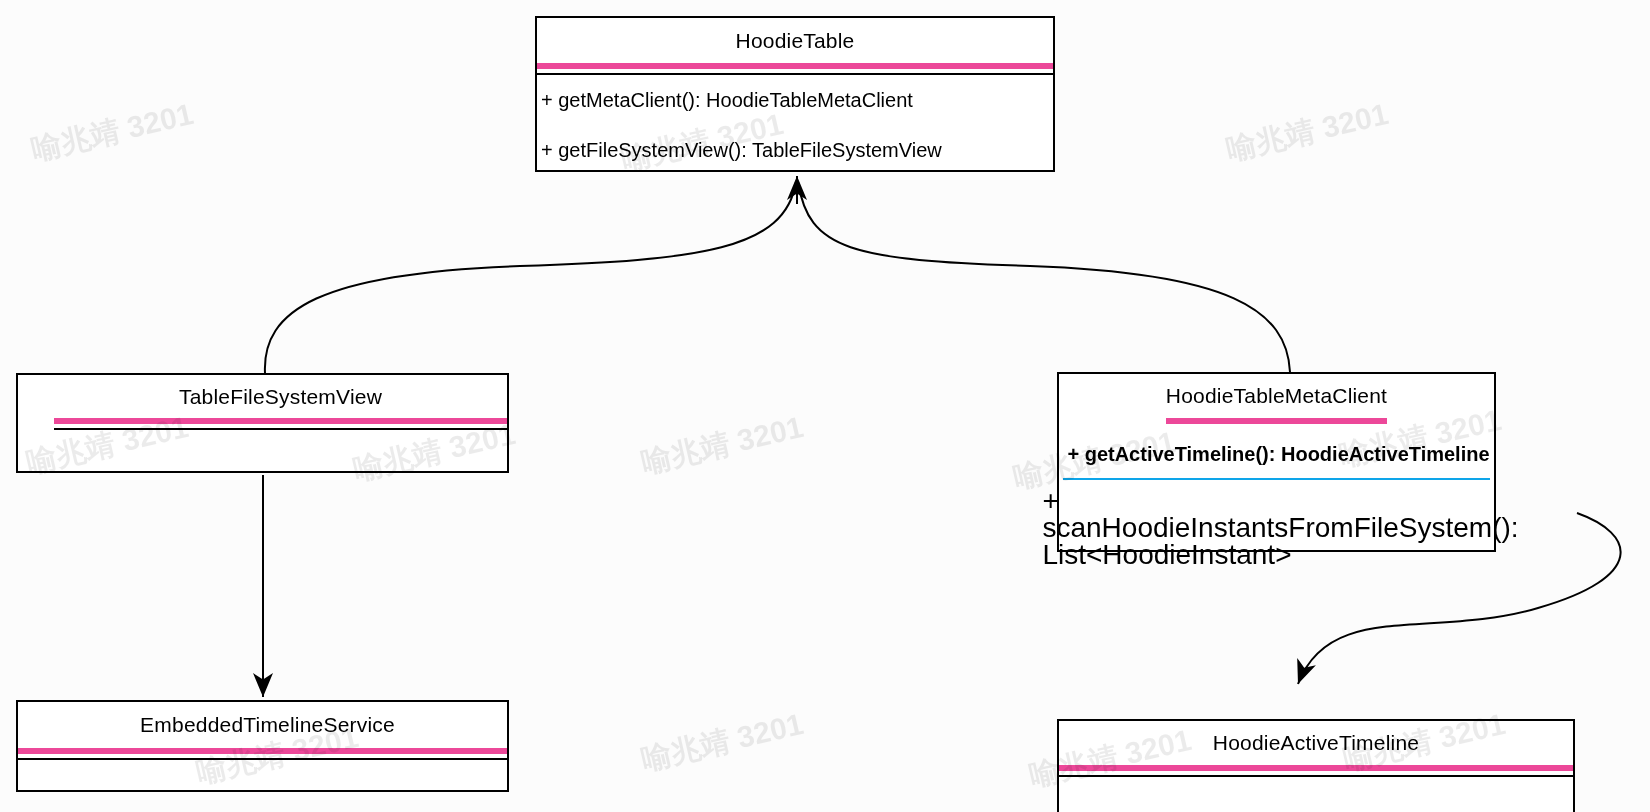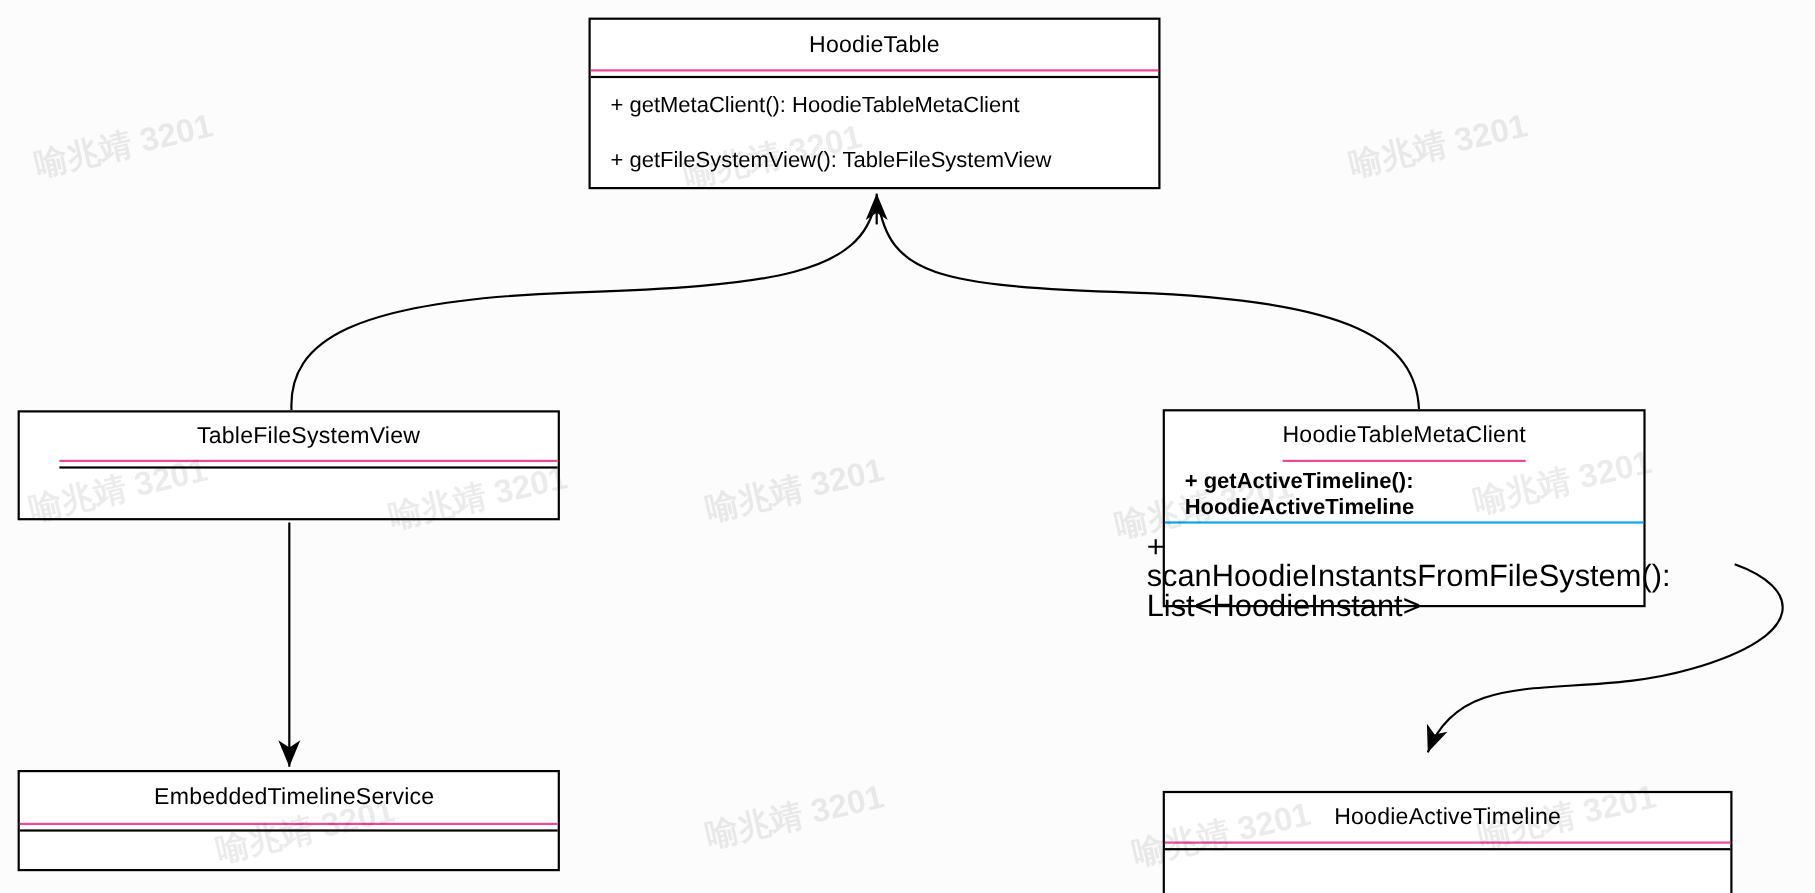--- a/index.html
+++ b/index.html
@@ -9,27 +9,27 @@
     font-family:"Liberation Sans","DejaVu Sans",sans-serif;
     color:#000;
   }
   #stage{position:absolute;inset:0;width:1650px;height:812px;}
   svg.connectors{position:absolute;left:0;top:0;z-index:1;}
   .class-box{
     position:absolute;background:#ffffff;border:2px solid #000;
     box-sizing:border-box;display:flex;flex-direction:column;z-index:2;
   }
   .class-title{
-    border-bottom:2px solid #ec4899;display:flex;align-items:center;justify-content:center;
+    border-bottom:6px solid #ec4899;display:flex;align-items:center;justify-content:center;
     font-size:21px;letter-spacing:0.2px;flex:0 0 auto;
   }
   .compartment-gap{height:4px;border-bottom:2px solid #000;flex:0 0 auto;}
   .empty-compartment{flex:1 1 auto;}
   .method-row{
-    display:flex;align-items:center;padding-left:18px;font-size:20px;flex:0 0 auto;
+    display:flex;align-items:center;padding-left:4px;font-size:20px;flex:0 0 auto;
   }
   .method-row.h50{height:50px;}
   .method-row.h48{height:48px;border-bottom:2px solid #0ea5e9;font-weight:700;}
   .method-block{
     padding:7px 10px 0 18px;font-size:28px;line-height:27px;flex:1 1 auto;
   }
   .watermark{
     position:absolute;z-index:5;font-size:30px;white-space:nowrap;
     color:rgba(0,0,0,0.08);transform:rotate(-13deg);pointer-events:none;
     font-weight:700;

